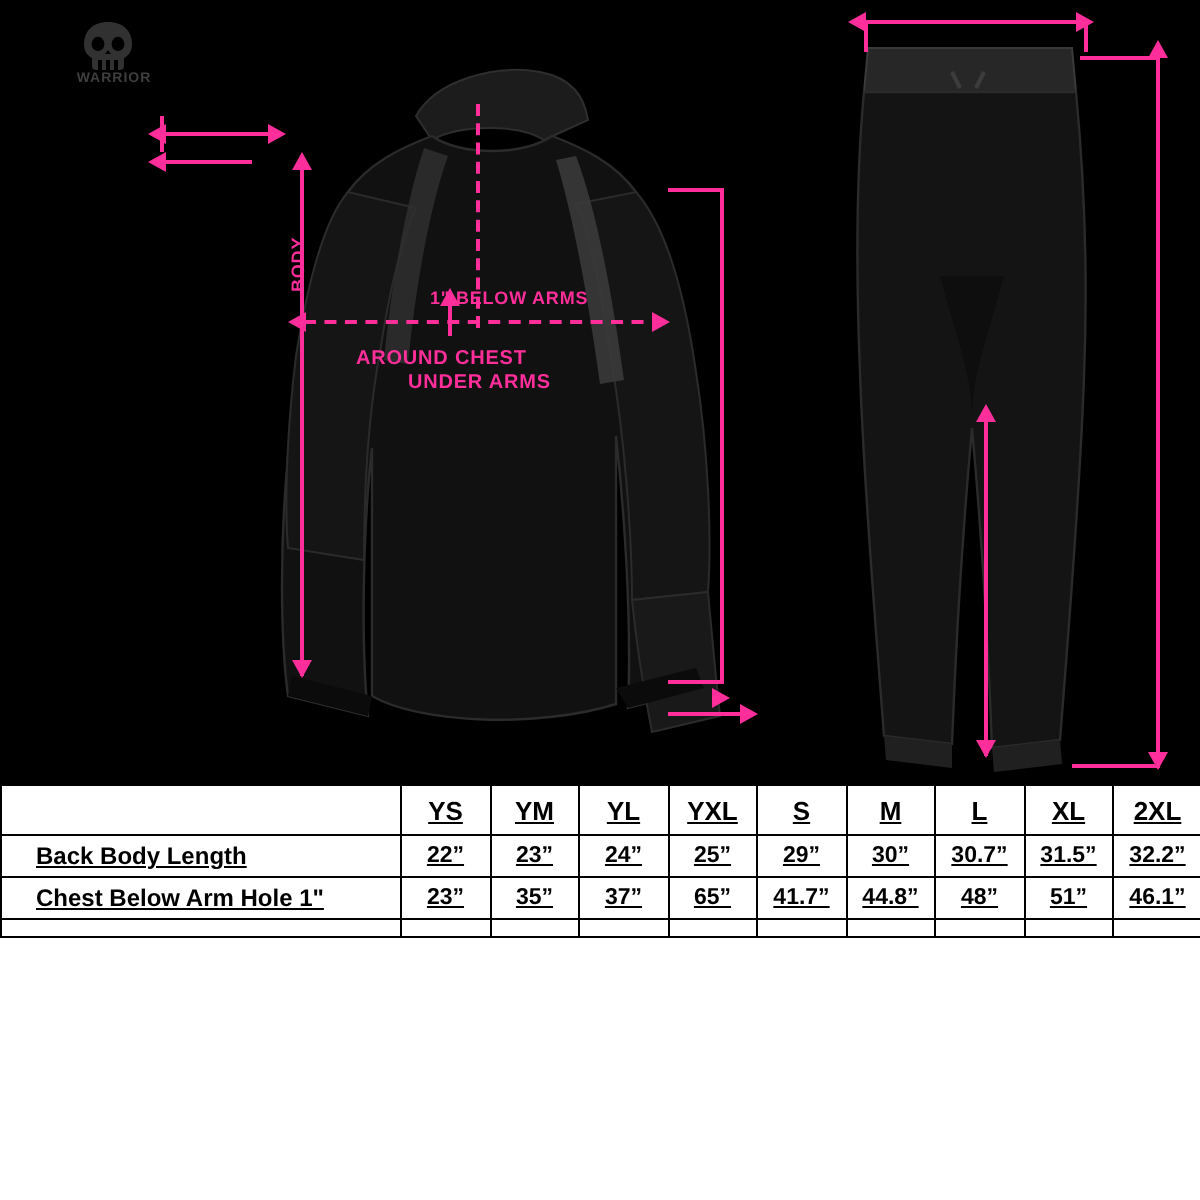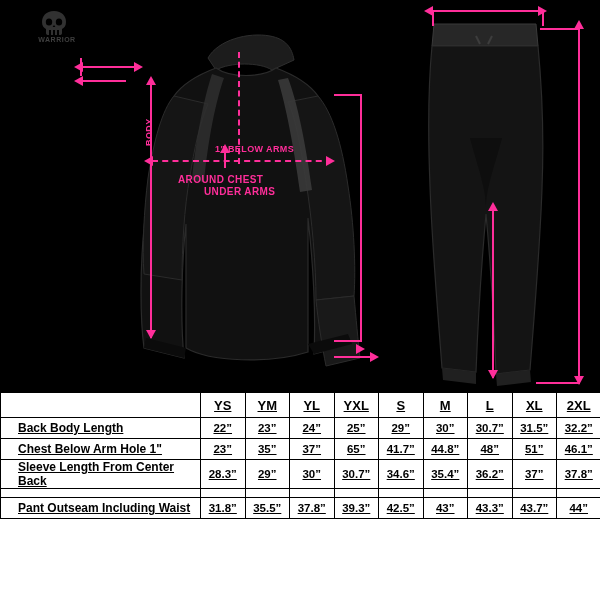--- a/index.html
+++ b/index.html
@@ -315,53 +315,29 @@
           <td>23”</td>
           <td>35”</td>
           <td>37”</td>
           <td>65”</td>
           <td>41.7”</td>
           <td>44.8”</td>
           <td>48”</td>
           <td>51”</td>
           <td>46.1”</td>
         </tr>
-        <tr>
-          <td class="rowlabel">Sleeve Length From Center Back</td>
-          <td>28.3”</td>
-          <td>29”</td>
-          <td>30”</td>
-          <td>30.7”</td>
-          <td>34.6”</td>
-          <td>35.4”</td>
-          <td>36.2”</td>
-          <td>37”</td>
-          <td>37.8”</td>
-        </tr>
         <tr class="spacer">
           <td></td>
           <td></td>
           <td></td>
           <td></td>
           <td></td>
           <td></td>
           <td></td>
           <td></td>
           <td></td>
           <td></td>
-        </tr>
-        <tr>
-          <td class="rowlabel">Pant Outseam Including Waist</td>
-          <td>31.8”</td>
-          <td>35.5”</td>
-          <td>37.8”</td>
-          <td>39.3”</td>
-          <td>42.5”</td>
-          <td>43”</td>
-          <td>43.3”</td>
-          <td>43.7”</td>
-          <td>44”</td>
         </tr>
       </tbody>
     </table>
   </div>
 
 </div>
 
 </body></html>

